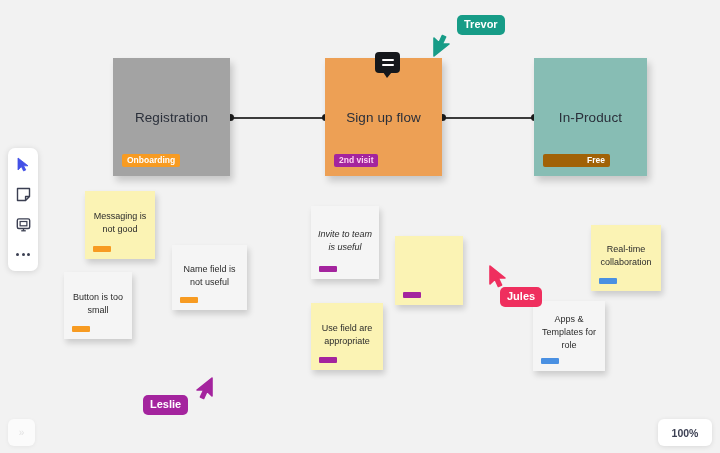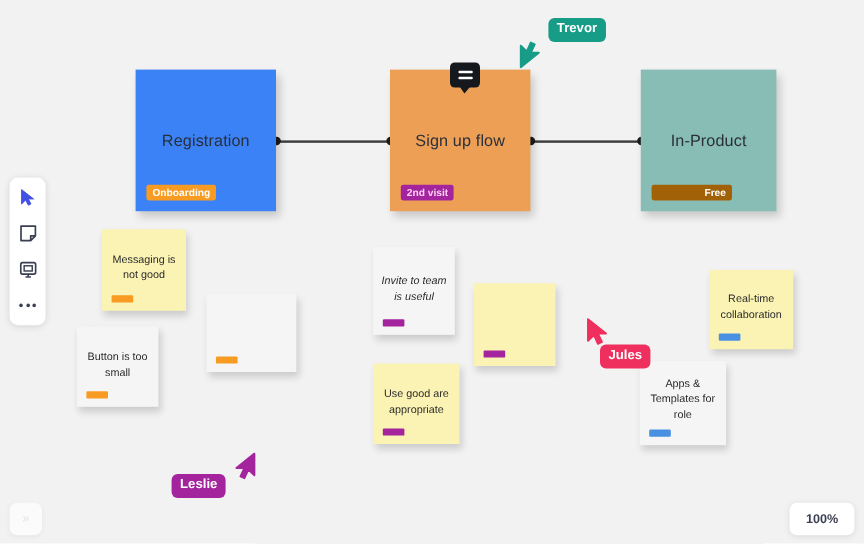--- a/index.html
+++ b/index.html
@@ -200,21 +200,21 @@
 <div id="canvas-root">
 
   <div class="connector" style="left:230px; top:117px; width:95px;"></div>
   <div class="connector" style="left:442px; top:117px; width:92px;"></div>
   <div class="conn-dot" style="left:227px; top:114px;"></div>
   <div class="conn-dot" style="left:322px; top:114px;"></div>
   <div class="conn-dot" style="left:439px; top:114px;"></div>
   <div class="conn-dot" style="left:531px; top:114px;"></div>
 
   <div id="flow-cards">
-      <div class="flow-card" style="left: 113px; top: 58px; width: 117px; height: 118px; background: #3b82f6;">
+      <div class="flow-card" style="left: 113px; top: 58px; width: 117px; height: 118px; background: #a3a3a3;">
         <div class="card-title">Registration</div>
         <div class="card-tag" style="background: rgb(247, 155, 34); color: rgb(255, 255, 255); margin-top: 33px;">Onboarding</div>
       </div>
       <div class="flow-card" style="left: 325px; top: 58px; width: 117px; height: 118px; background: rgb(237, 160, 85);">
         <div class="card-title">Sign up flow</div>
         <div class="card-tag" style="background: rgb(164, 36, 158); color: rgb(255, 210, 242);">2nd visit</div>
       </div>
       <div class="flow-card" style="left: 534px; top: 58px; width: 113px; height: 118px; background: rgb(135, 189, 180);">
         <div class="card-title">In-Product</div>
         <div class="card-tag" style="background: #a16207; color: rgb(255, 255, 255); padding-left: 44px;">Free</div>
@@ -225,35 +225,36 @@
     <i></i>
       <i></i>
   </div>
 
   <div id="sticky-notes">
       <div class="sticky" style="left: 85px; top: 191px; width: 70px; height: 68px; background: rgb(251, 243, 180);">
         <div class="sticky-text">Messaging is not good</div>
         <div class="sticky-tag" style="background: rgb(247, 155, 34);"></div>
       </div>
       <div class="sticky" style="left: 172px; top: 245px; width: 75px; height: 65px; background: rgb(245, 245, 245);">
+        <div class="sticky-text">Name field is not useful</div>
         <div class="sticky-tag" style="background: rgb(247, 155, 34);"></div>
       </div>
       <div class="sticky" style="left: 64px; top: 272px; width: 68px; height: 67px; background: rgb(245, 245, 245);">
         <div class="sticky-text">Button is too small</div>
         <div class="sticky-tag" style="background: rgb(247, 155, 34);"></div>
       </div>
       <div class="sticky" style="left: 311px; top: 206px; width: 68px; height: 73px; background: rgb(245, 245, 245); font-style: italic;">
         <div class="sticky-text">Invite to team is useful</div>
         <div class="sticky-tag" style="background: rgb(164, 36, 158);"></div>
       </div>
       <div class="sticky" style="left: 395px; top: 236px; width: 68px; height: 69px; background: rgb(251, 243, 180);">
         <div class="sticky-tag" style="background: rgb(164, 36, 158);"></div>
       </div>
       <div class="sticky" style="left: 311px; top: 303px; width: 72px; height: 67px; background: rgb(251, 243, 180);">
-        <div class="sticky-text">Use good are appropriate</div>
+        <div class="sticky-text">Use field are appropriate</div>
         <div class="sticky-tag" style="background: rgb(164, 36, 158);"></div>
       </div>
       <div class="sticky" style="left: 591px; top: 225px; width: 70px; height: 66px; background: rgb(251, 243, 180);">
         <div class="sticky-text">Real-time collaboration</div>
         <div class="sticky-tag" style="background: rgb(74, 144, 226);"></div>
       </div>
       <div class="sticky" style="left: 533px; top: 301px; width: 72px; height: 70px; background: rgb(245, 245, 245);">
         <div class="sticky-text">Apps  &amp; Templates for role</div>
         <div class="sticky-tag" style="background: rgb(74, 144, 226);"></div>
       </div>

